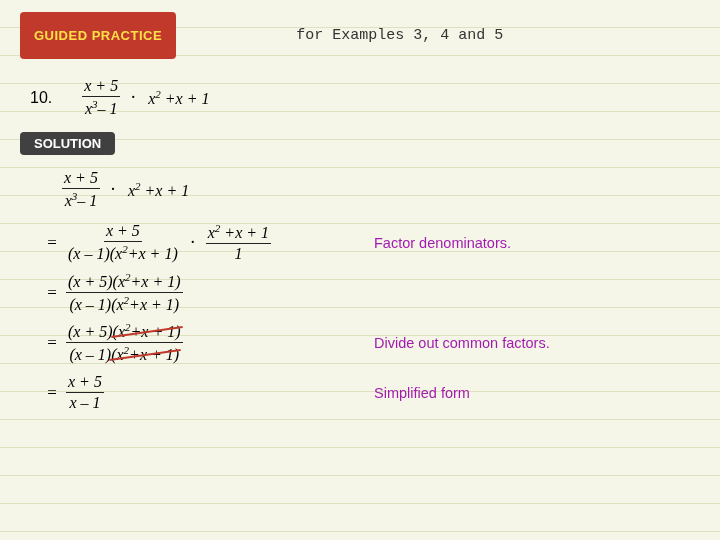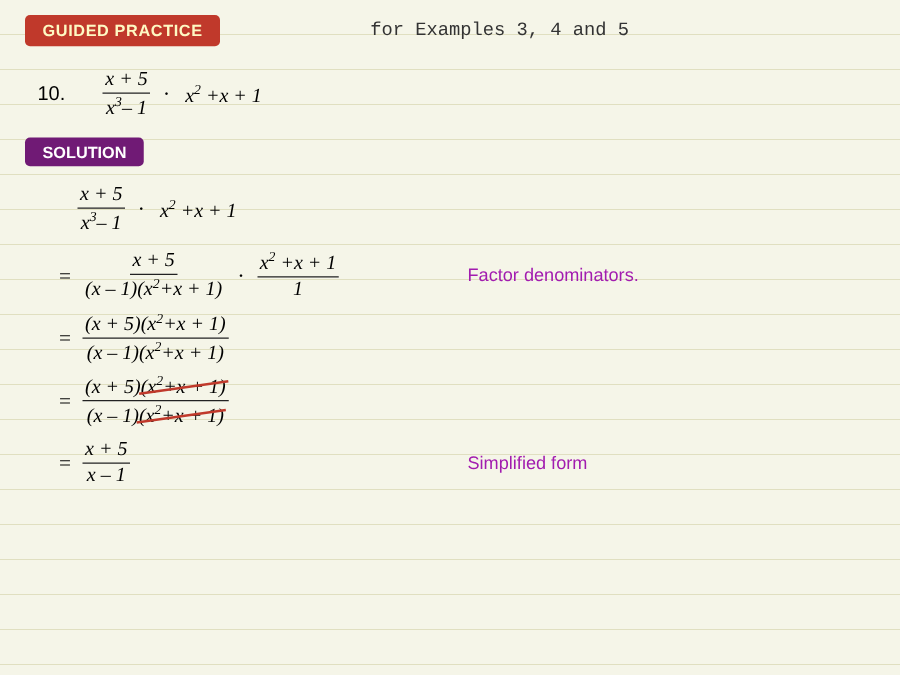--- a/index.html
+++ b/index.html
@@ -38,25 +38,25 @@
 
     
     .header-row {
       display: flex;
       align-items: center;
       margin-bottom: 18px;
     }
 
     .guided-practice-badge {
       background: #c0392b;
-      color: #fef9c3;
+      color: #fde047;
       font-family: Arial, sans-serif;
       font-size: 13px;
       font-weight: bold;
-      padding: 5px 14px;
+      padding: 16px 14px;
       border-radius: 4px;
       letter-spacing: 0.5px;
       white-space: nowrap;
     }
 
     .for-examples {
       margin-left: 120px;
       font-family: Liberation Mono, monospace;
       font-size: 15px;
       color: #333;
@@ -71,21 +71,21 @@
     }
 
     .problem-num {
       font-size: 16px;
       font-family: Arial, sans-serif;
       margin-right: 6px;
     }
 
     
     .solution-badge {
-      background: #701a75;
+      background: #404040;
       color: white;
       font-family: Arial, sans-serif;
       font-size: 13px;
       font-weight: bold;
       padding: 4px 14px;
       border-radius: 4px;
       display: inline-block;
       margin-bottom: 10px;
     }
 
@@ -252,20 +252,21 @@
       <div class="step-math">
         <span class="frac">
           <span class="num var">
             (<i>x</i> + 5)<span class="strikethrough">(<i>x</i><sup>2</sup>+<i>x</i> + 1)</span>
           </span>
           <span class="den var">
             (<i>x</i> – 1)<span class="strikethrough">(<i>x</i><sup>2</sup>+<i>x</i> + 1)</span>
           </span>
         </span>
       </div>
+      <div class="step-desc">Divide out common factors.</div>
     </div>
 
     <div class="step-row">
       <div class="step-eq">=</div>
       <div class="step-math">
         <span class="frac">
           <span class="num var"><i>x</i> + 5</span>
           <span class="den var"><i>x</i> – 1</span>
         </span>
       </div>

